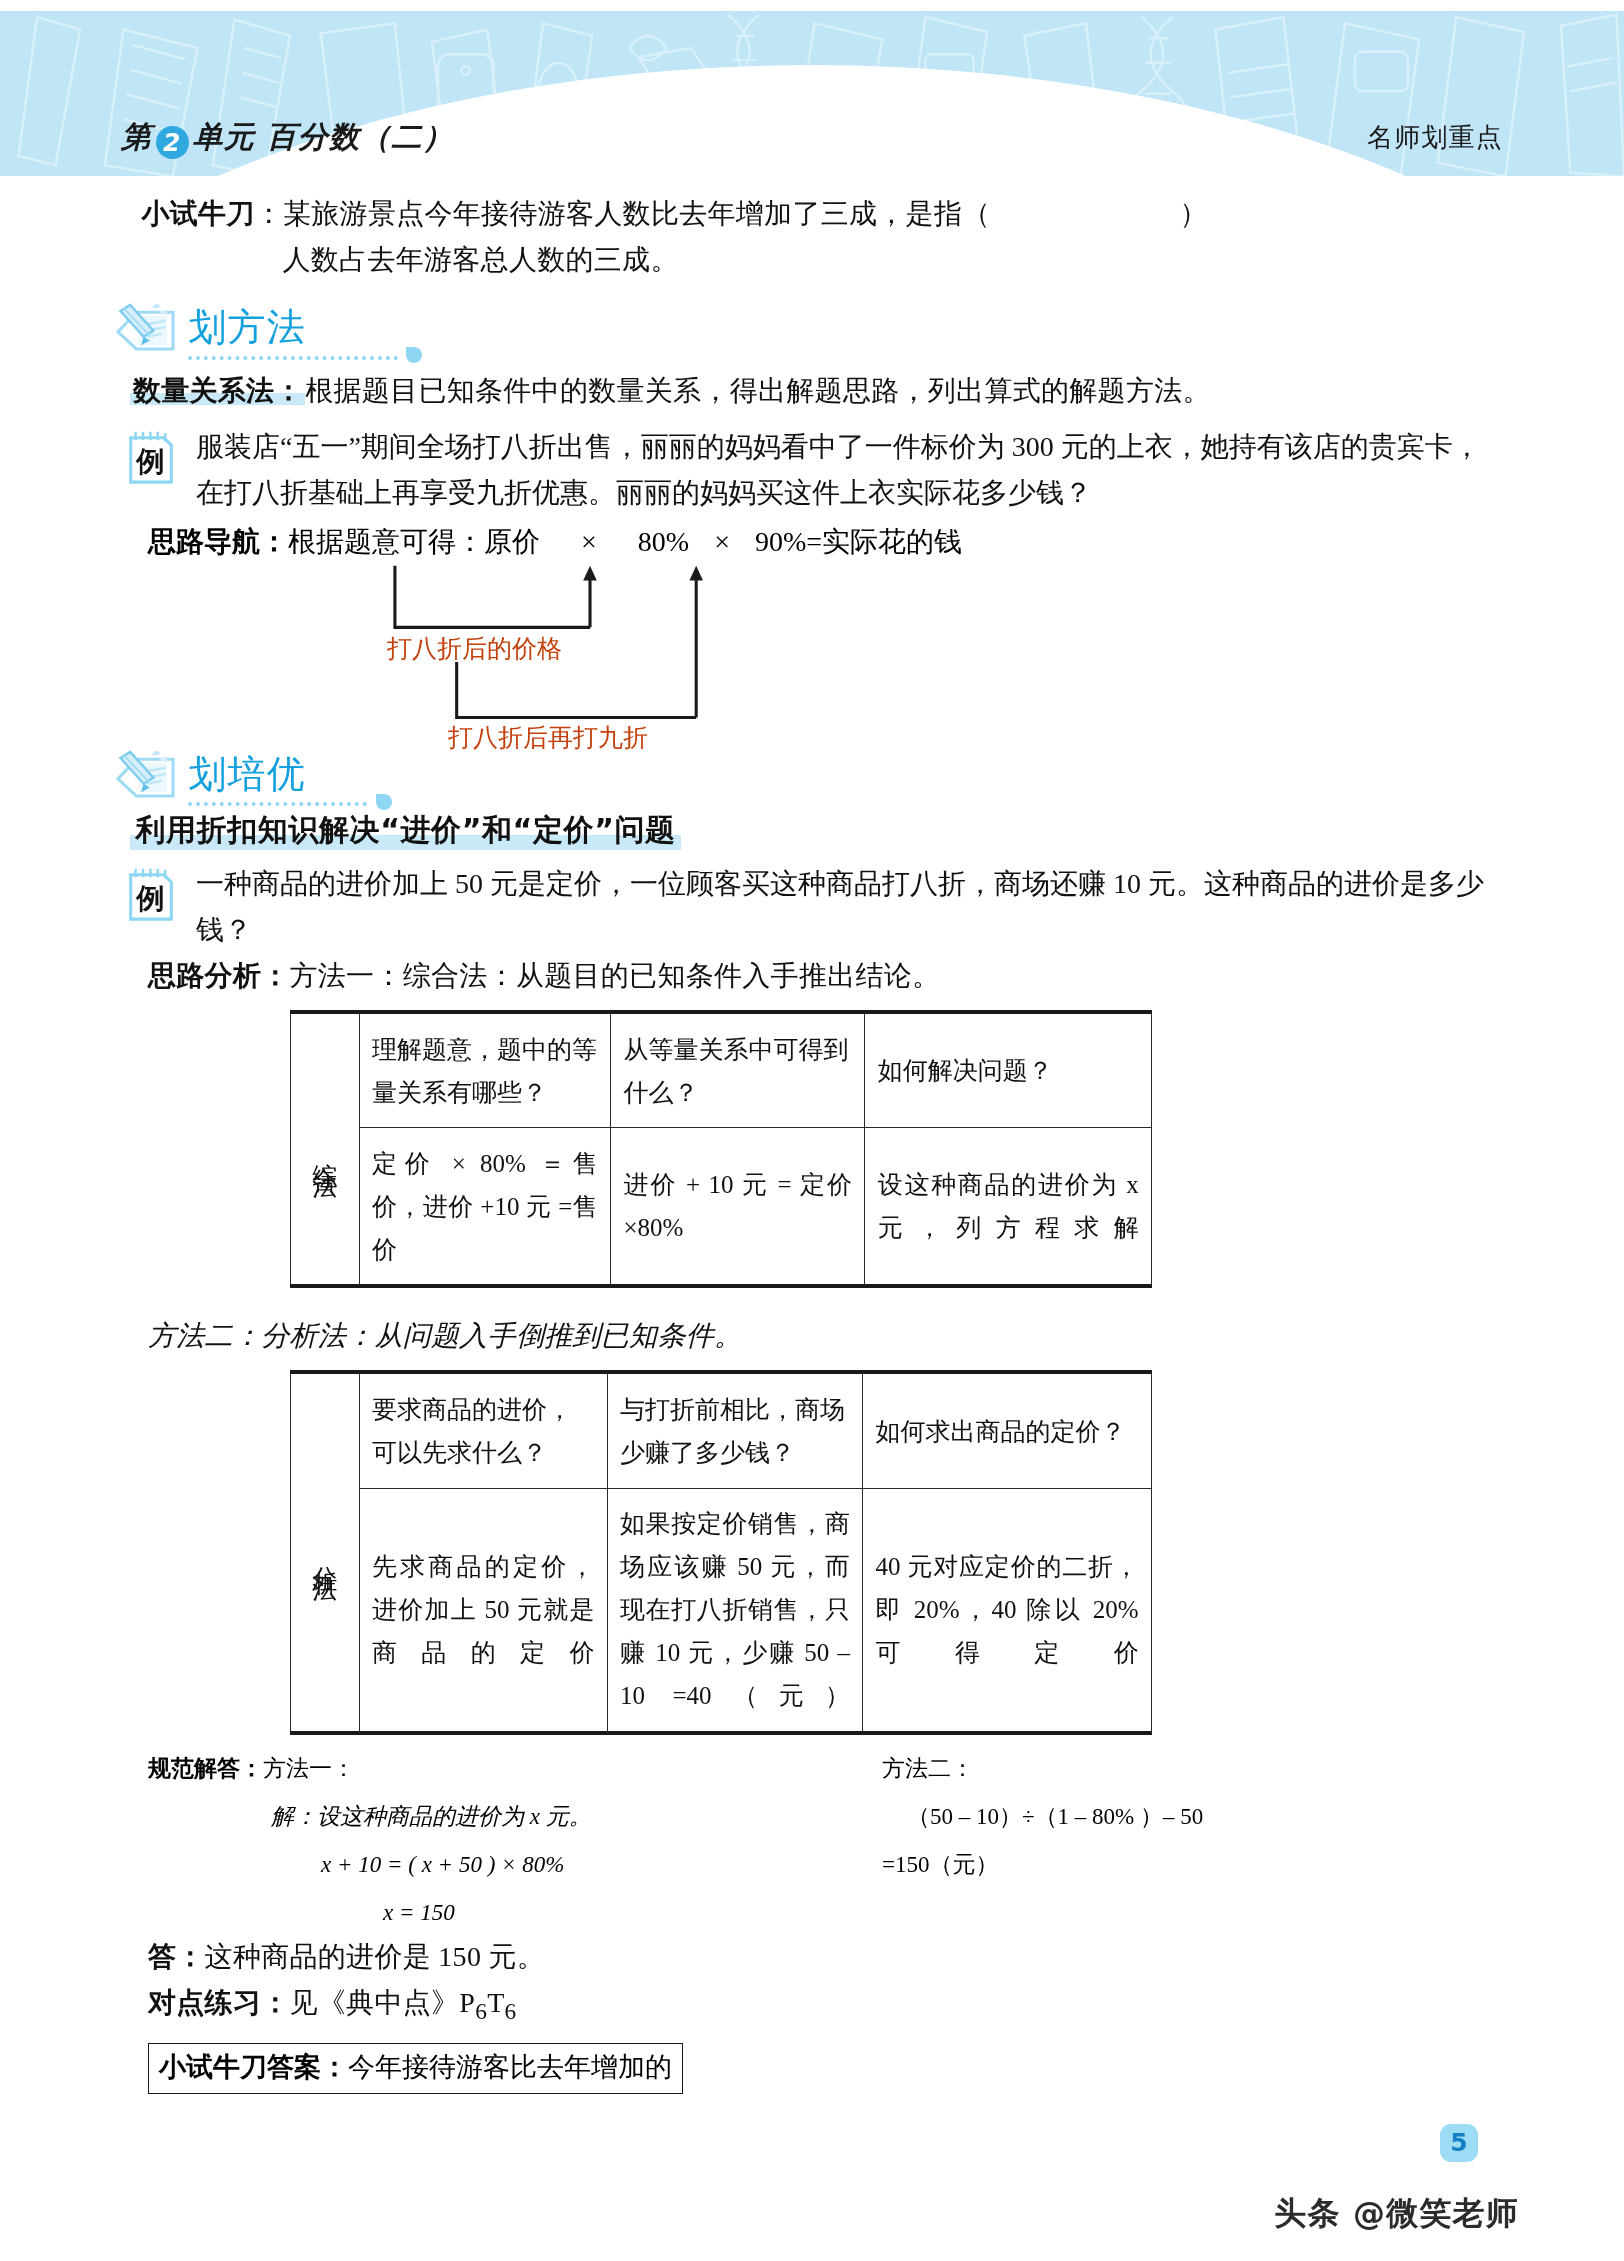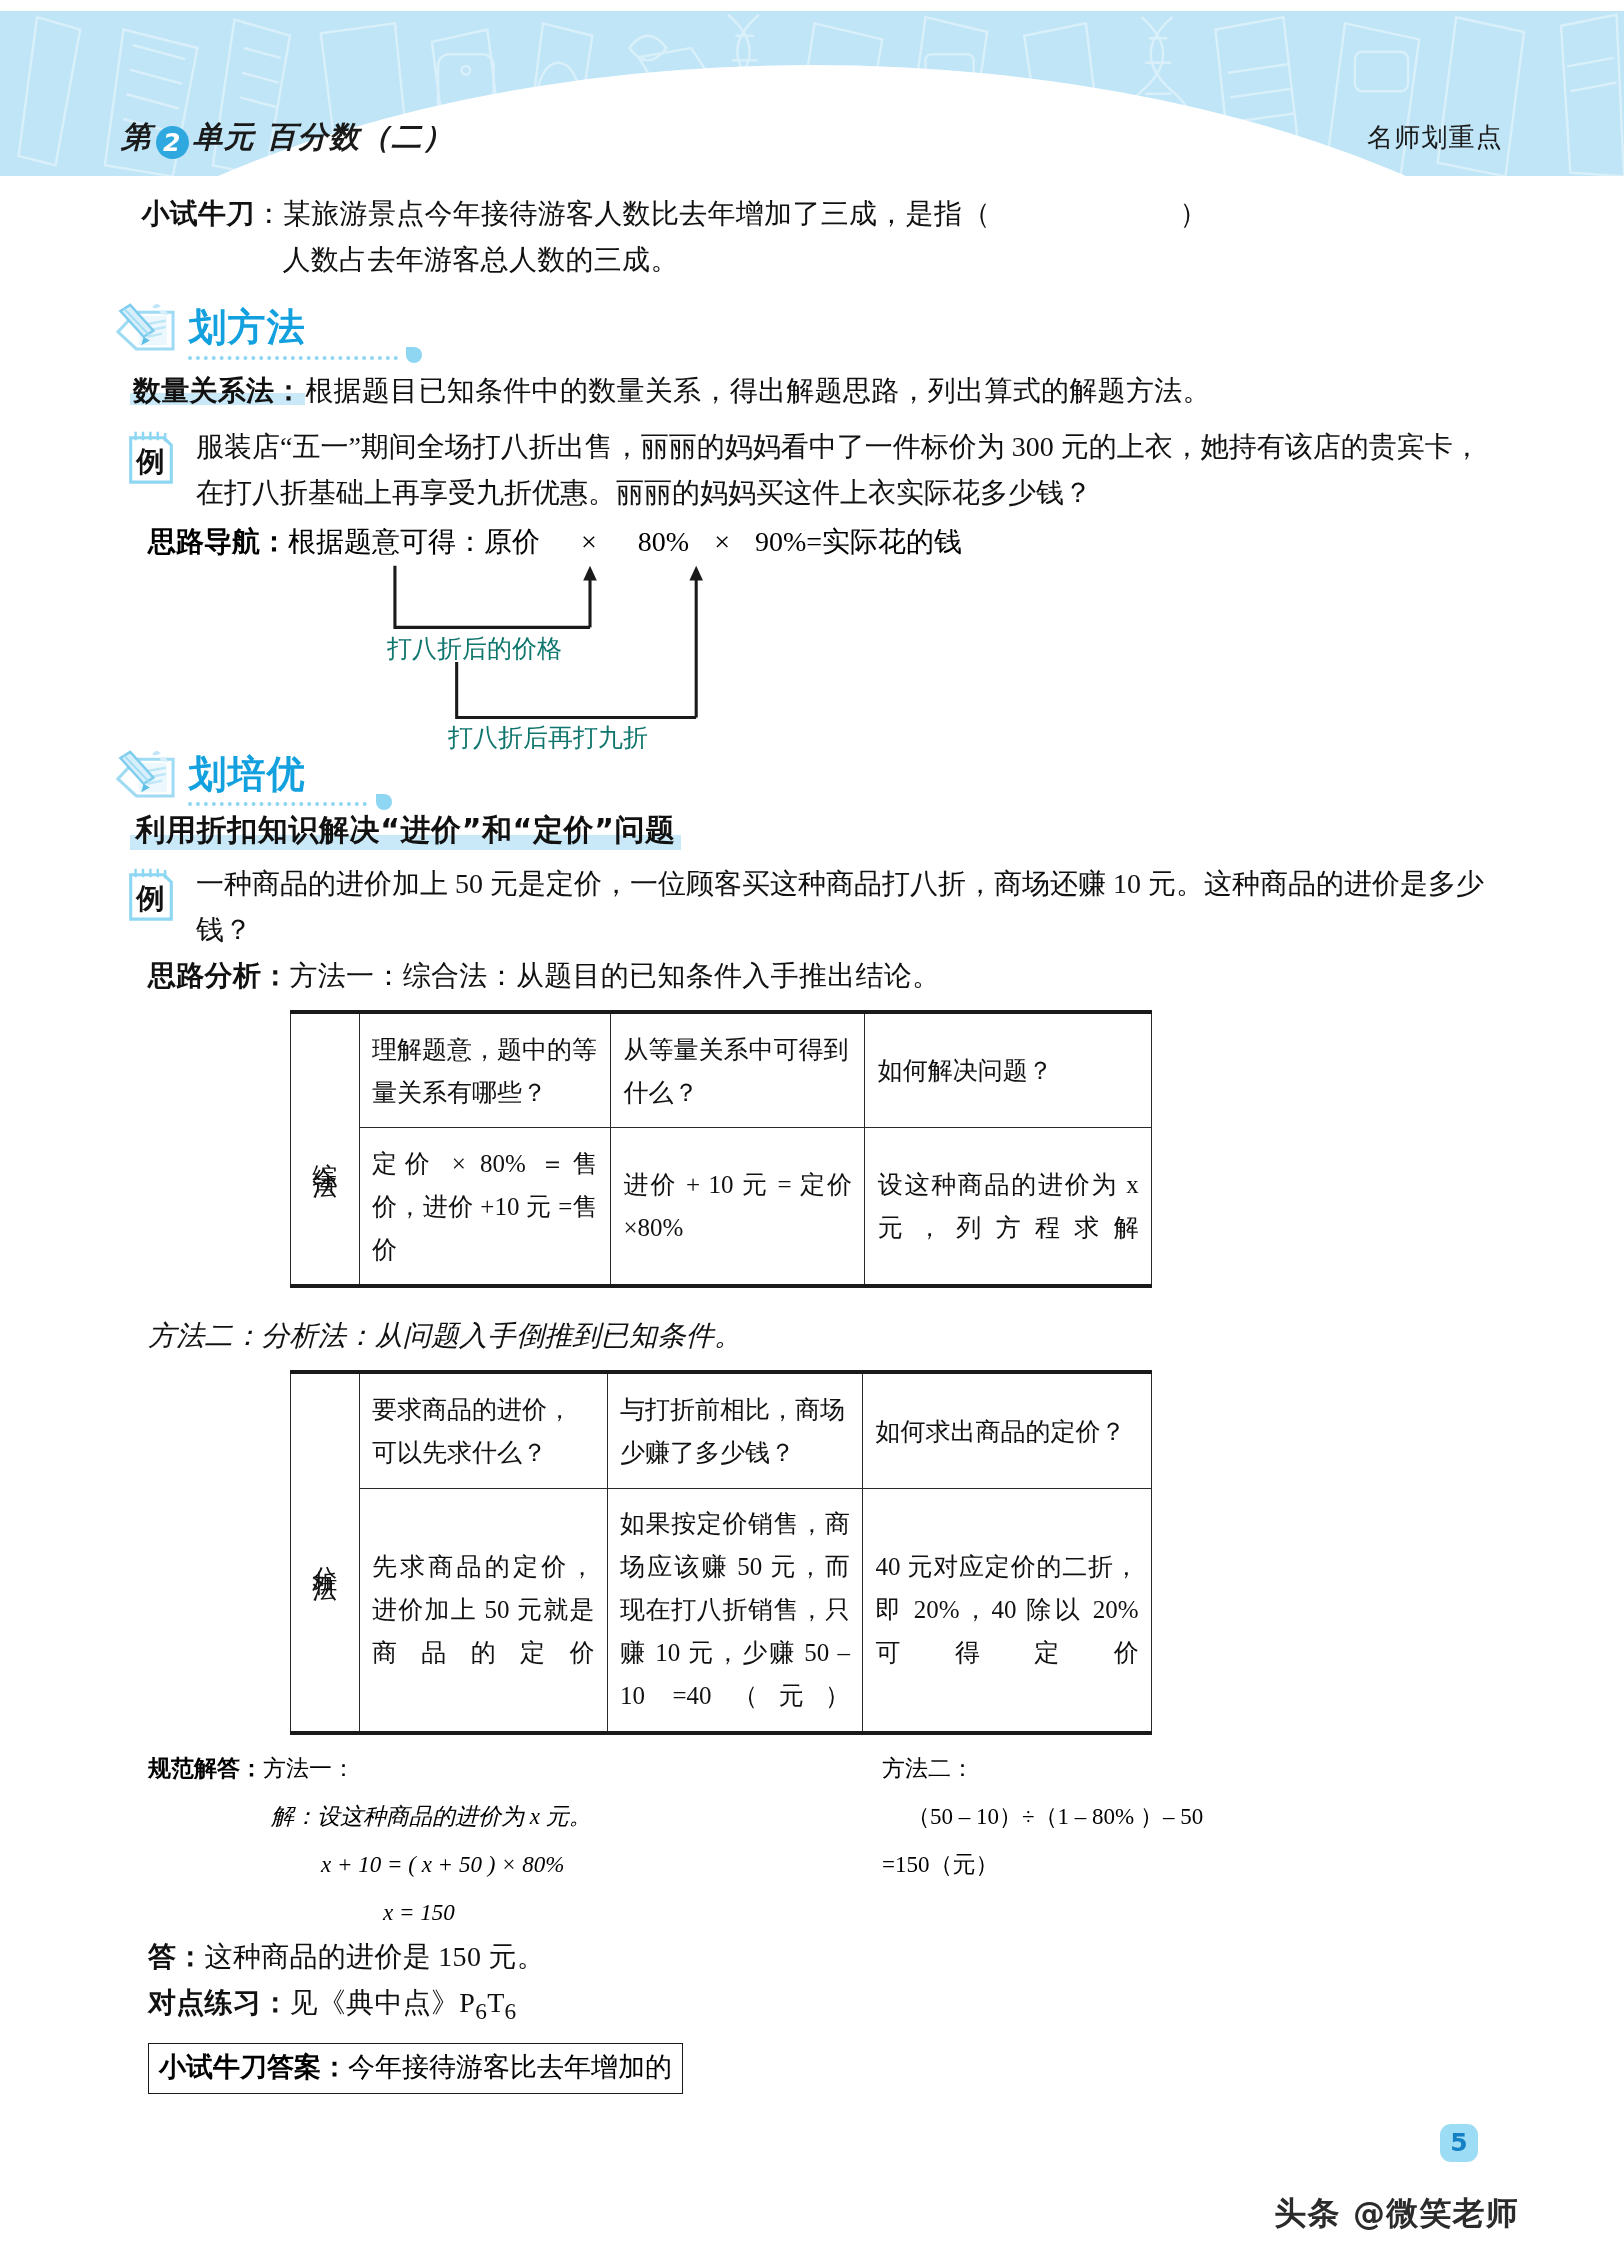--- a/index.html
+++ b/index.html
@@ -105,21 +105,21 @@
   }
   .sec-icon {
     position: absolute; left: 0; top: 3.7px;
     width: 73px; height: 60px;
   }
   .sec-word {
     position: absolute;
     left: 79px; top: 5px;
     font-family: "DejaVu Sans", "Liberation Sans", sans-serif;
     font-size: 38px;
-    font-weight: bold;
+    font-weight: normal;
     color: #12a0de;
     letter-spacing: 1.2px;
   }
   .sec-word .hua { color: #12a0de; }
   .sec-dash {
     position: absolute;
     left: 79px; bottom: 6.2px;
     width: 210px; height: 0;
     border-bottom: 4.3px dotted #8fd6f2;
   }
@@ -151,21 +151,21 @@
   
   .nav-block { margin-top: 3.7px; padding-left: 25px; position: relative; }
   .nav-line { font-size: 28px; line-height: 43px; white-space: nowrap; }
   .sp-lg { display: inline-block; width: 41px; }
   .sp-md { display: inline-block; width: 25px; }
   .diagram { position: relative; height: 167px; margin-left: 0; }
   .diagram svg { position: absolute; left: 0; top: 0; }
   .dlabel {
     position: absolute;
     font-size: 25px;
-    color: #0f766e;
+    color: #c2410c;
     white-space: nowrap;
   }
 
   .ans-block { margin-top: 2.5px; padding-left: 25px; }
 
   
   .topic-title {
     margin-top: -2.5px;
     margin-left: 7.4px;
     font-family: "DejaVu Sans", "Liberation Sans", sans-serif;

